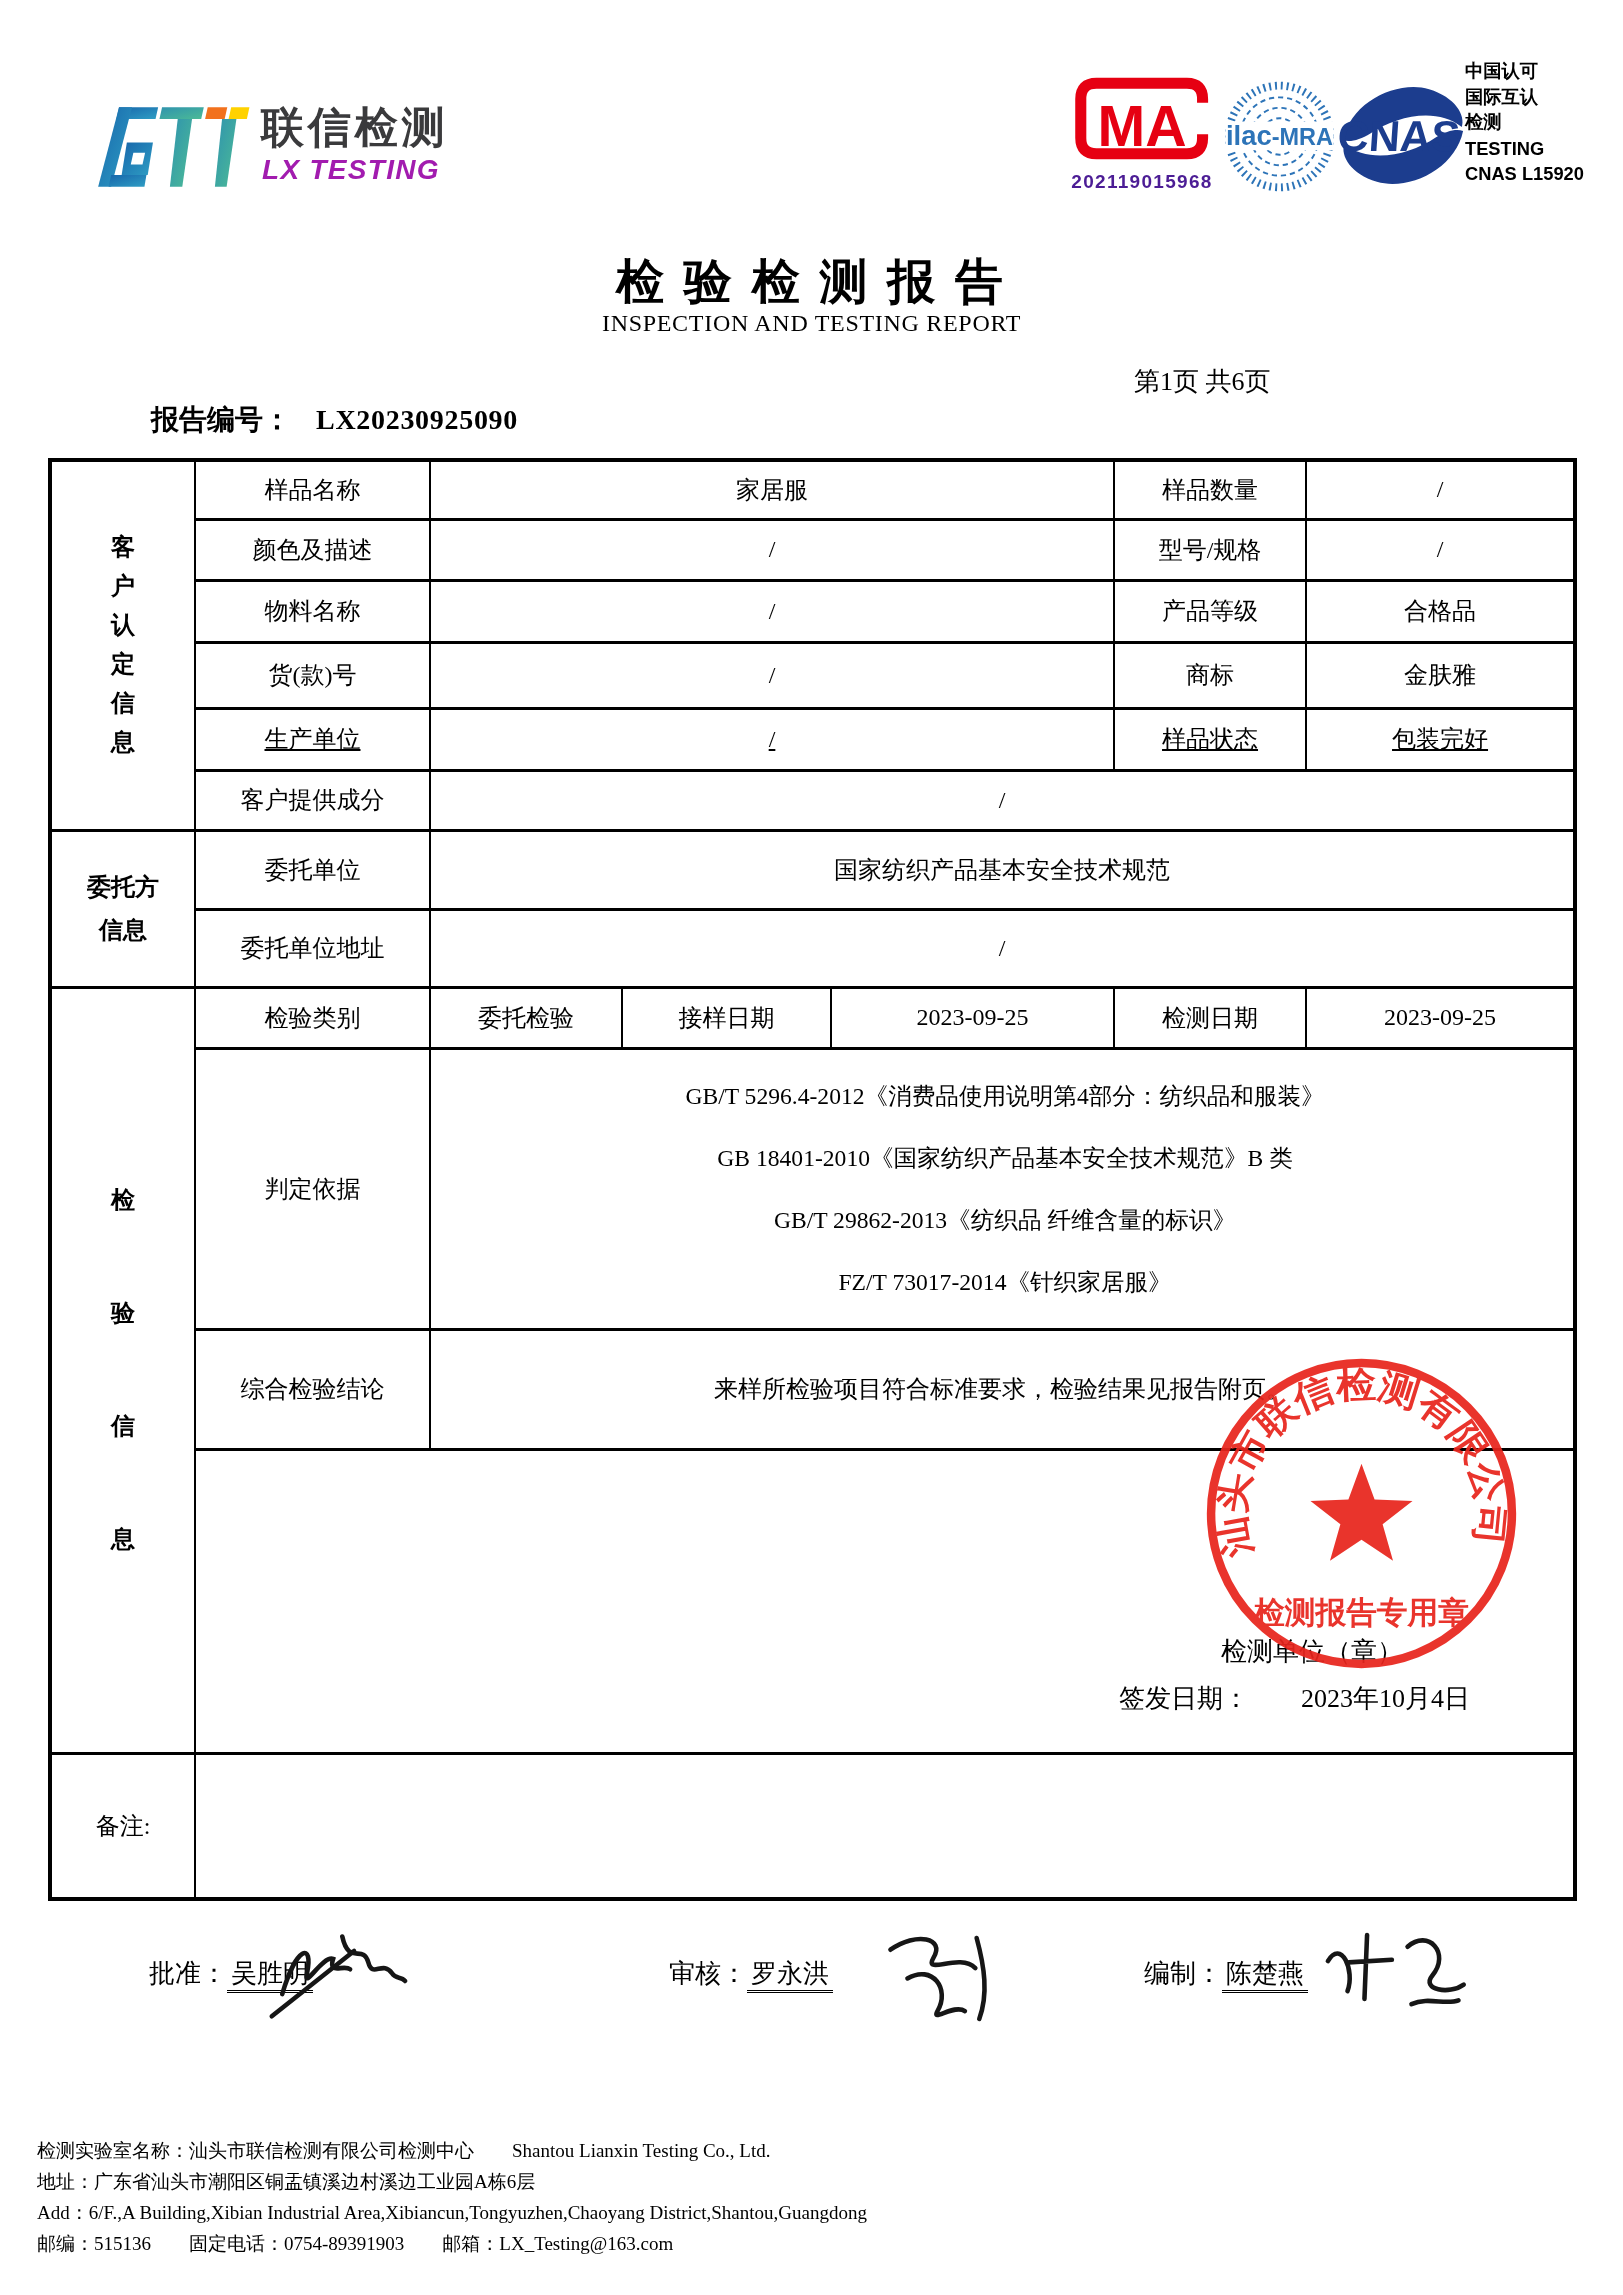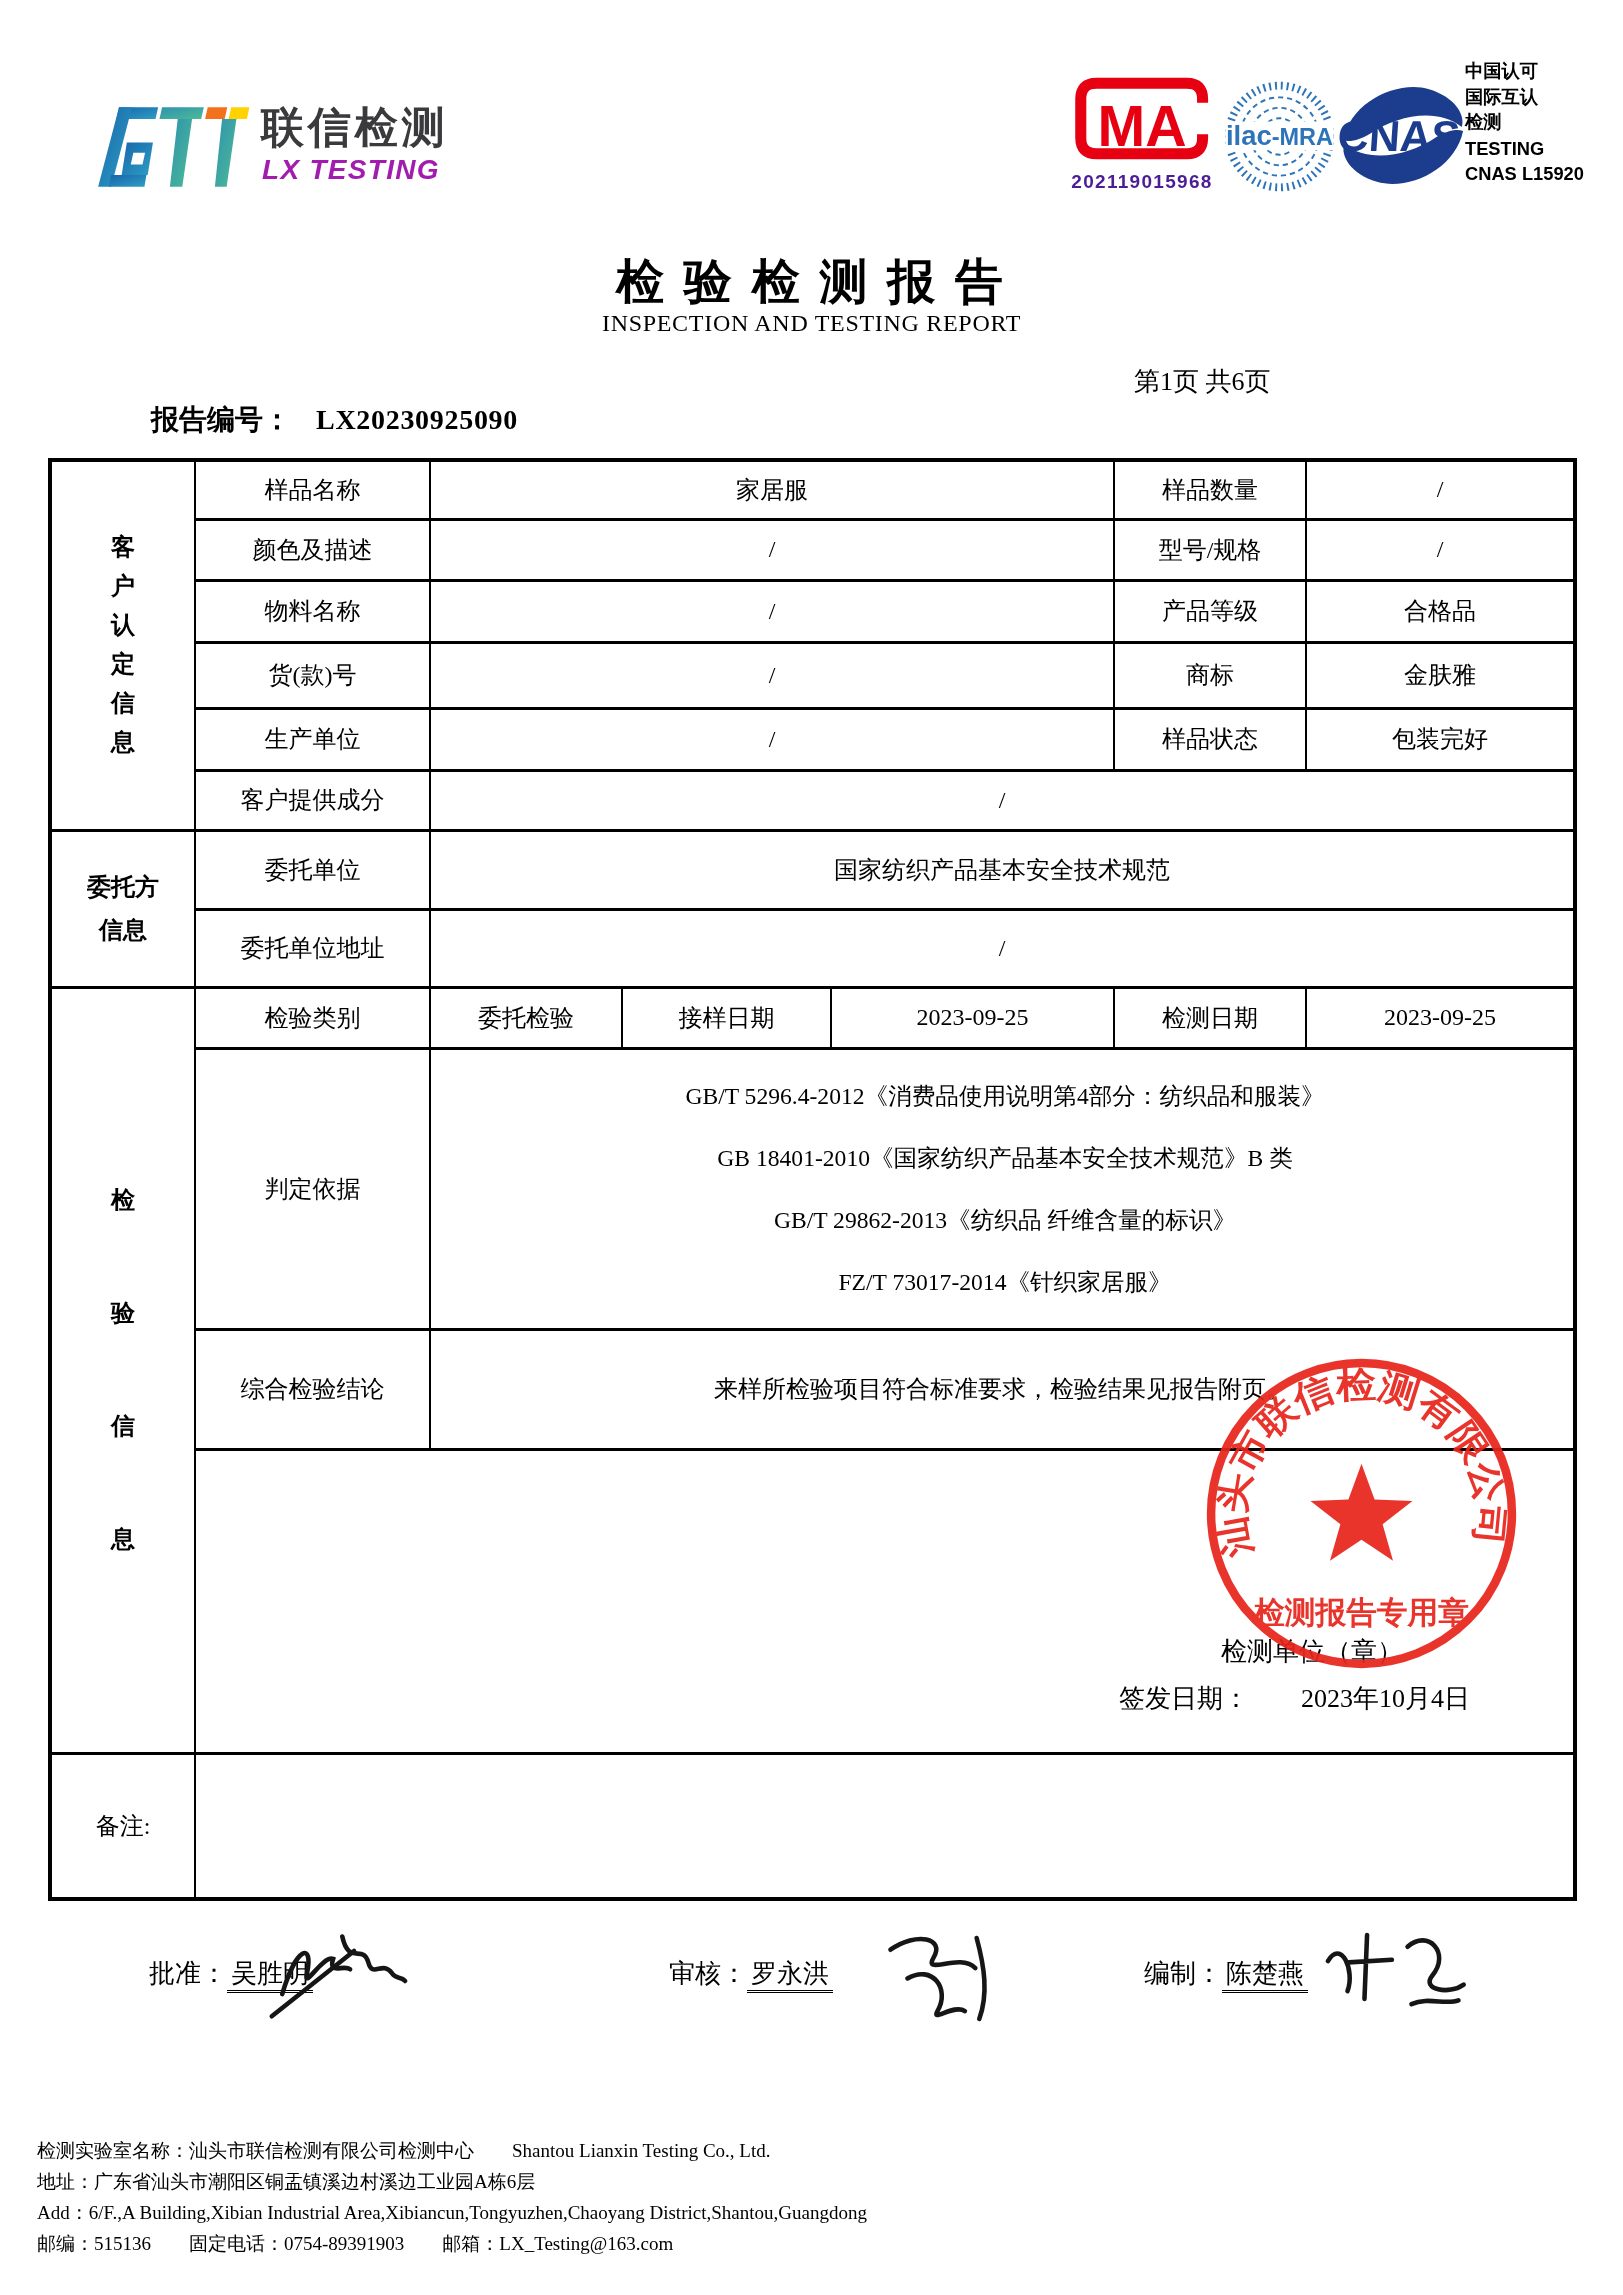--- a/index.html
+++ b/index.html
@@ -41,21 +41,21 @@
   .vstack2{width:3.3em;margin:4px auto;word-break:break-all;line-height:43px;text-align:center;}
   .vstack3{width:1.25em;margin:0 auto;word-break:break-all;line-height:113px;text-align:center;}
   td.basis-cell{text-align:left;vertical-align:middle;}
   .basis-box{display:flex;flex-direction:column;justify-content:space-evenly;height:278px;padding-left:6px;}
   .basis-box div{font-size:23.6px;}
   td.stamp-cell{position:relative;}
   .remark-label{text-align:left;padding-left:22px;font-size:25px;}
 
   
   tr.h1{height:59px;} tr.h2{height:61px;} tr.h3{height:62px;} tr.h4{height:66px;}
-  tr.h5{height:62px;} tr.h6{height:60px;} tr.h7{height:79px;} tr.h8{height:78px;}
+  tr.h5{height:62px;text-decoration:underline;} tr.h6{height:60px;} tr.h7{height:79px;} tr.h8{height:78px;}
   tr.h9{height:61px;} tr.h10{height:278px;} tr.h11{height:120px;} tr.h12{height:304px;} tr.h13{height:146px;}
 
   
   .seal-unit{left:1221px;top:1634px;font-size:26px;z-index:1;}
   .issue-line{left:1119px;top:1681px;font-size:26px;z-index:1;}
   .issue-line .date{margin-left:52px;}
   svg.stamp{left:1198px;top:1350px;width:327px;height:327px;z-index:3;opacity:.93;}
 
   
   .sig-group{position:absolute;top:1956px;font-size:26px;white-space:nowrap;}

